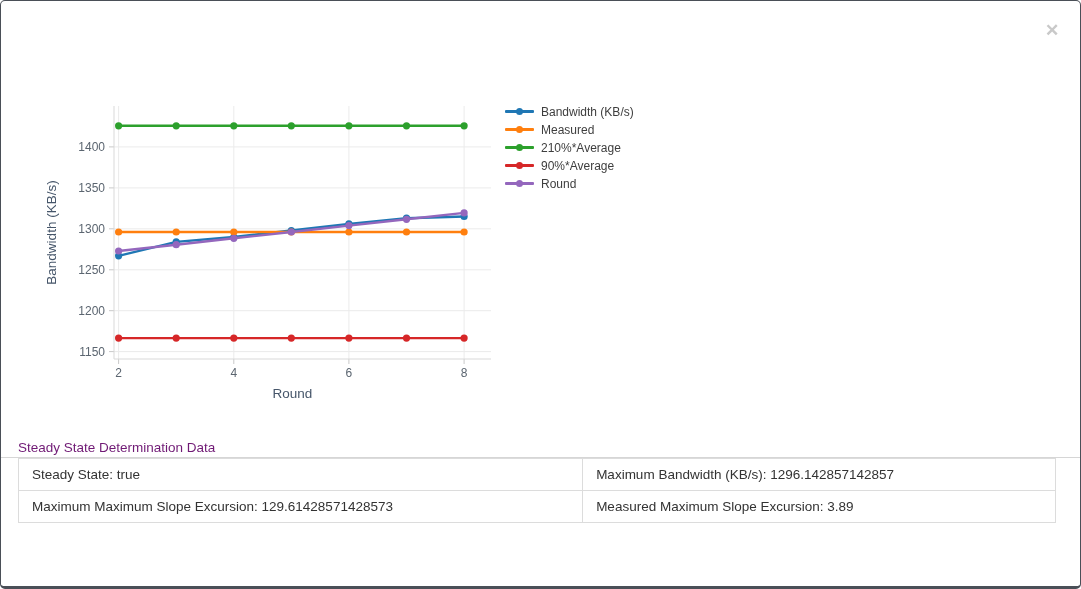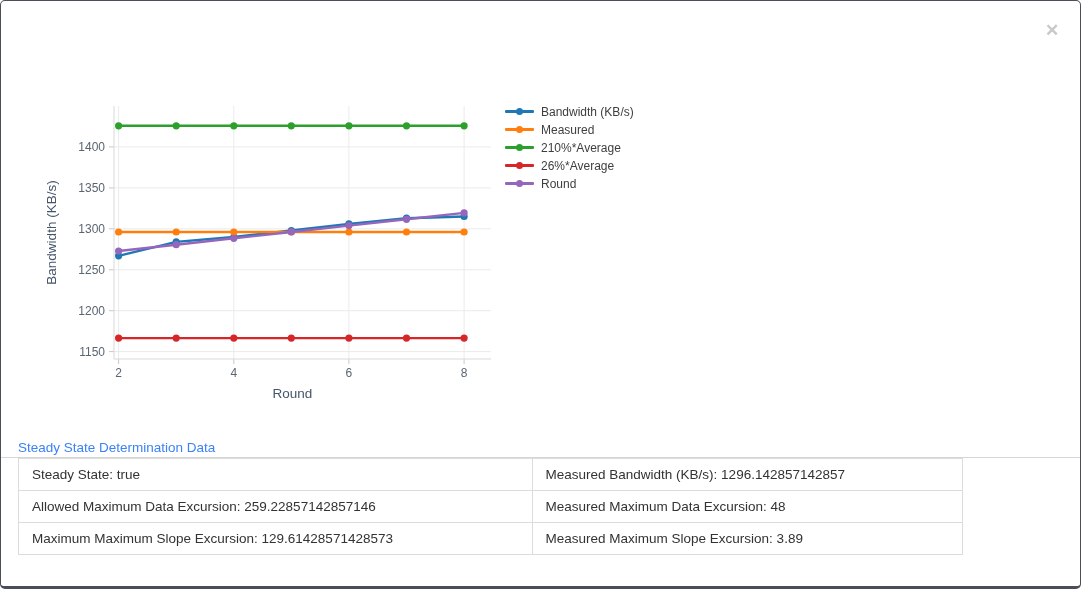--- a/index.html
+++ b/index.html
@@ -35,28 +35,28 @@
     display: flex; flex-direction: column; gap: 5px;
   }
   .legend-item { display: flex; align-items: center; height: 13px; cursor: pointer; }
   .legend-marker { position: relative; width: 29px; height: 13px; margin-right: 7px; }
   .legend-marker .ln { position: absolute; left: 0; right: 0; top: 5px; height: 3px; border-radius: 1px; }
   .legend-marker .dt { position: absolute; left: 11px; top: 3px; width: 7px; height: 7px; border-radius: 50%; }
   .legend-label { font-size: 12px; color: #3e3e3e; white-space: nowrap; }
 
   .section-title {
     position: absolute; left: 17px; top: 439px;
-    font-size: 13.5px; color: #3b82f6; text-align: center;
+    font-size: 13.5px; color: #701a75; text-align: center;
   }
   .title-rule {
     position: absolute; left: 0; right: 0; top: 456px;
     border-top: 1px solid #d6d6d6;
   }
   table.ss-table {
-    position: absolute; left: 17px; top: 457px; width: 945px;
+    position: absolute; left: 17px; top: 457px; width: 1038px;
     border-collapse: collapse; table-layout: fixed;
   }
   .ss-table td {
     border: 1px solid #dcdcdc;
     height: 32px;
     padding: 0 10px 0 13px;
     font-size: 13.5px; color: #333;
     background: #fff;
     white-space: nowrap; overflow: hidden;
   }
@@ -166,21 +166,21 @@
             <span class="ln" style="background:#2ca02c"></span>
             <span class="dt" style="background:#2ca02c"></span>
           </span>
           <span class="legend-label">210%*Average</span>
         </div>
         <div class="legend-item">
           <span class="legend-marker">
             <span class="ln" style="background:#d62728"></span>
             <span class="dt" style="background:#d62728"></span>
           </span>
-          <span class="legend-label">26%*Average</span>
+          <span class="legend-label">90%*Average</span>
         </div>
         <div class="legend-item">
           <span class="legend-marker">
             <span class="ln" style="background:#9467bd"></span>
             <span class="dt" style="background:#9467bd"></span>
           </span>
           <span class="legend-label">Round</span>
         </div>
       </div>
   </div>
@@ -189,25 +189,21 @@
   <div class="title-rule"></div>
 
   <table class="ss-table">
     <colgroup>
         <col class="c-left">
         <col>
       </colgroup>
     <tbody>
         <tr>
           <td>Steady State: true</td>
-          <td>Measured Bandwidth (KB/s): 1296.142857142857</td>
-        </tr>
-        <tr>
-          <td>Allowed Maximum Data Excursion: 259.22857142857146</td>
-          <td>Measured Maximum Data Excursion: 48</td>
+          <td>Maximum Bandwidth (KB/s): 1296.142857142857</td>
         </tr>
         <tr>
           <td>Maximum Maximum Slope Excursion: 129.61428571428573</td>
           <td>Measured Maximum Slope Excursion: 3.89</td>
         </tr>
       </tbody>
   </table>
 
 </div>
 

